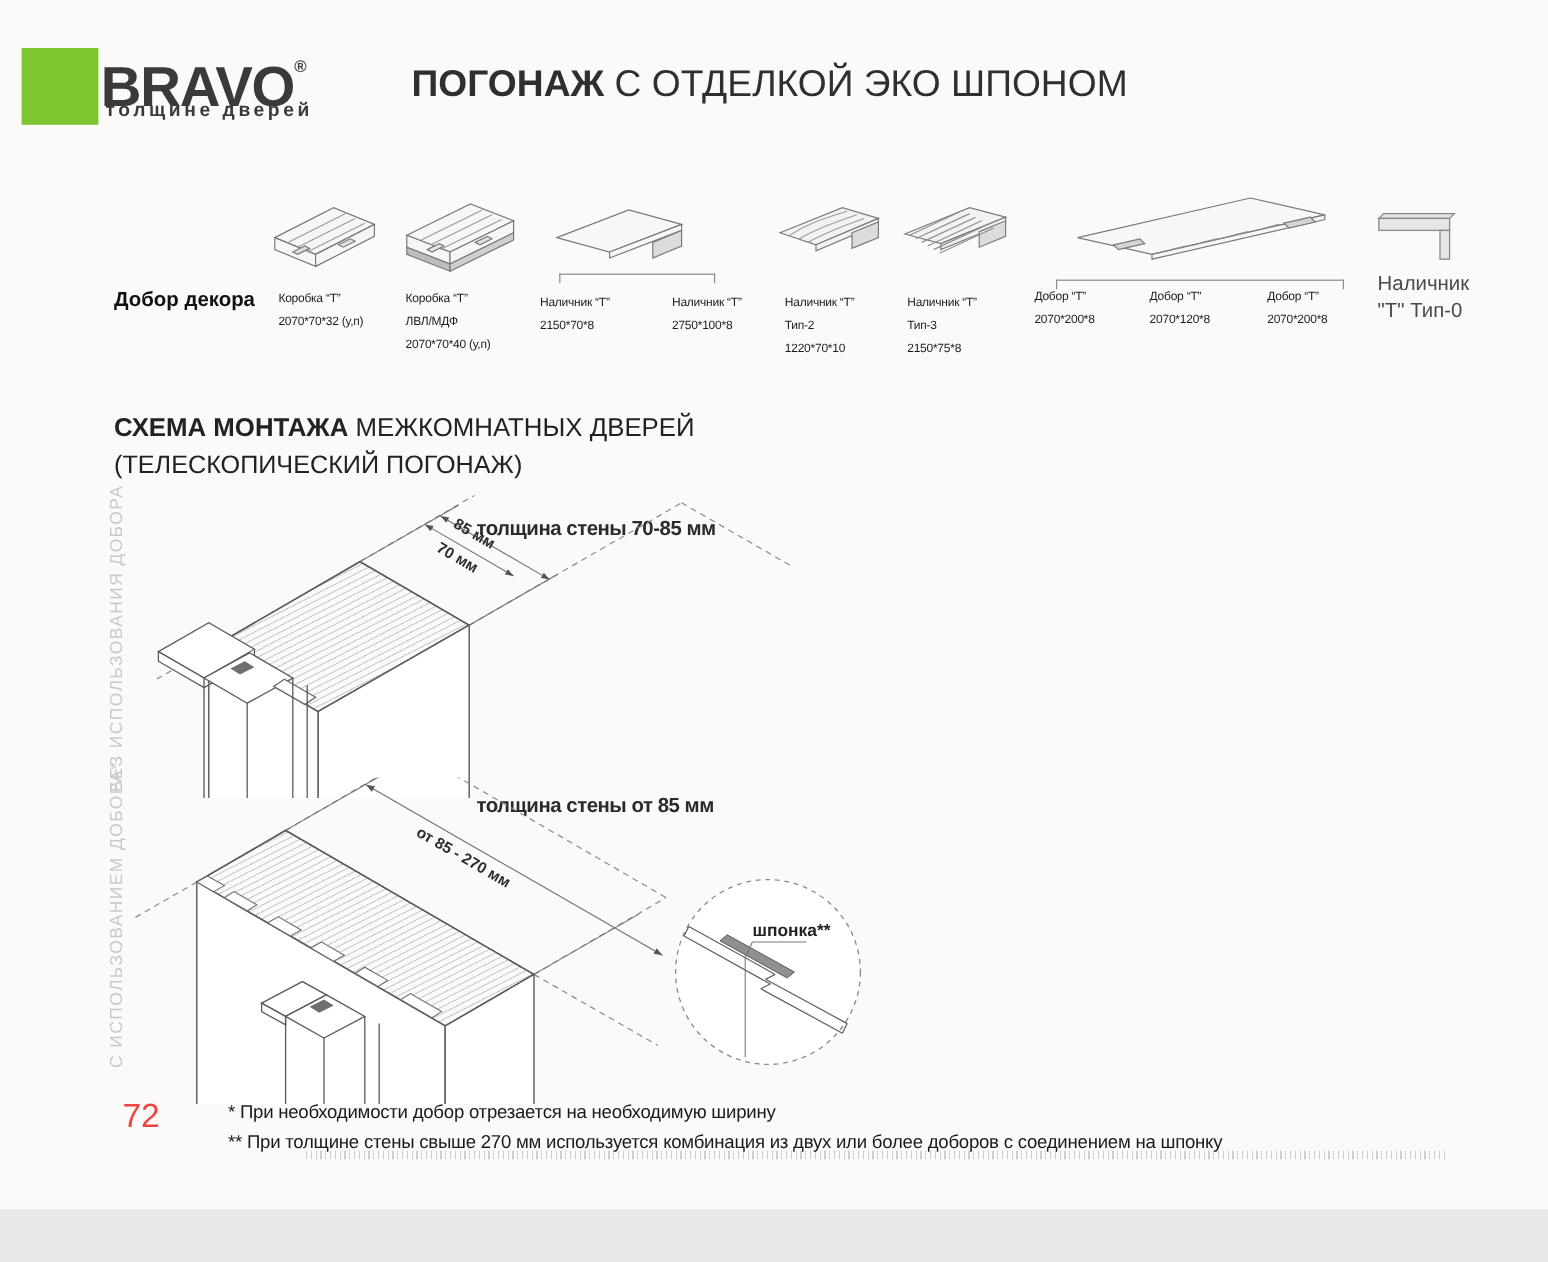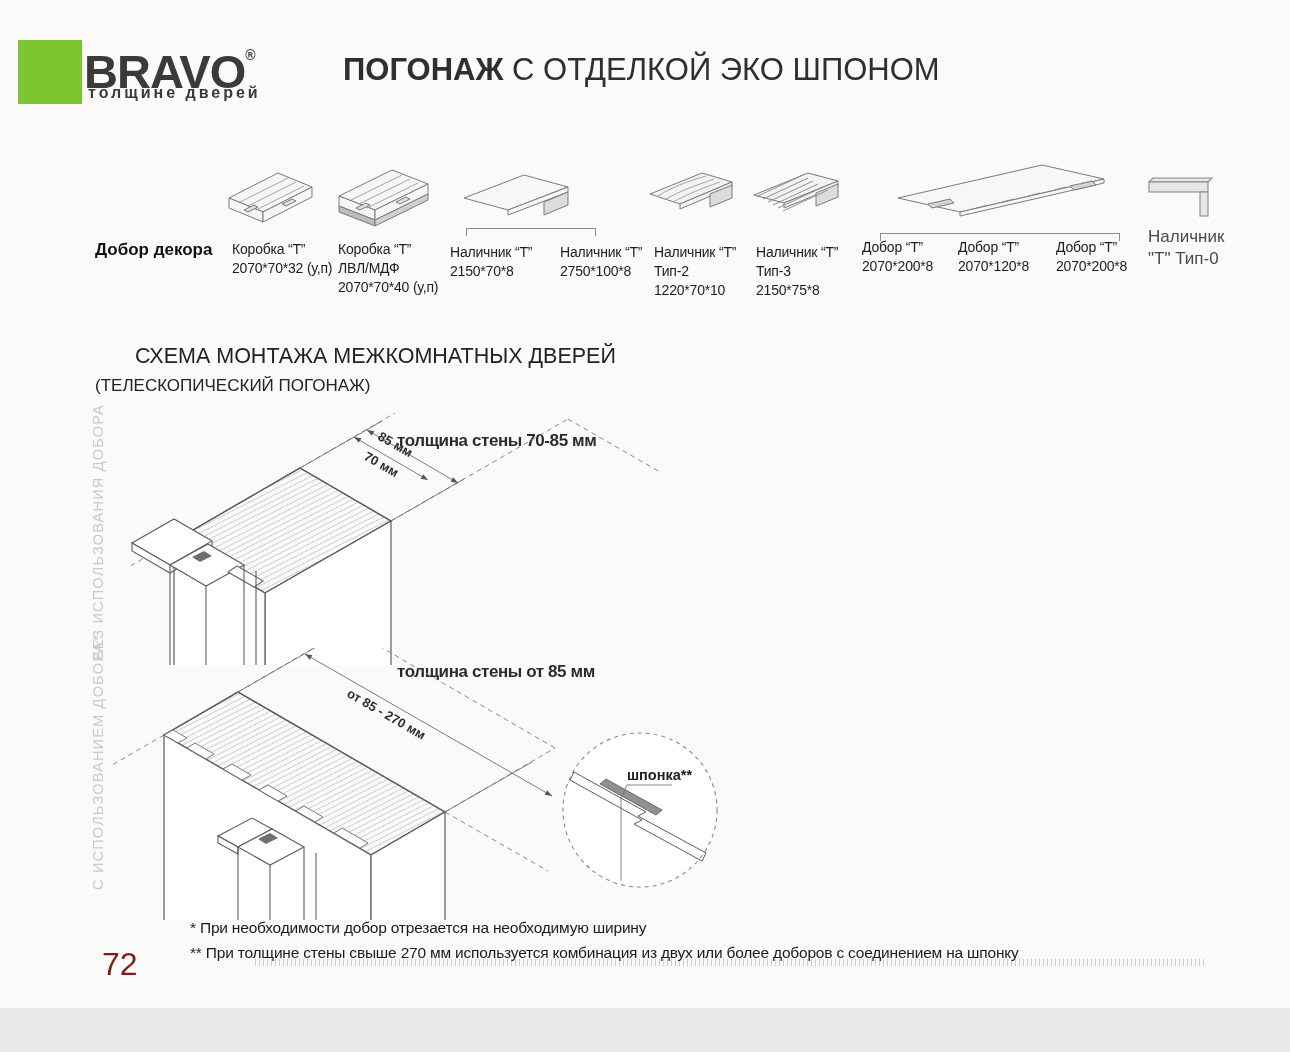--- a/index.html
+++ b/index.html
@@ -8,32 +8,32 @@
   .abs{position:absolute;}
   
   .logo-square{position:absolute;left:18px;top:40px;width:64px;height:64px;background:#7dc62f;}
   .brand{position:absolute;left:84px;top:30px;font-size:47px;font-weight:bold;color:#3a3a39;letter-spacing:-1px;line-height:50px;}
   .brand sup{font-size:14px;vertical-align:28px;}
   .brand-sub{position:absolute;left:88px;top:84px;font-size:16px;font-weight:bold;color:#3a3a39;letter-spacing:3px;}
   .page-title{position:absolute;left:303px;top:52px;font-size:31px;color:#2f2f2f;white-space:nowrap;margin-left:40px;}
   .page-title b{font-weight:bold;}
   
   .row-label{position:absolute;left:95px;top:240px;font-size:17px;font-weight:bold;color:#111;}
-  .plabel{position:absolute;font-size:14px;line-height:19px;color:#1d1d1d;letter-spacing:-0.2px;white-space:nowrap;}
+  .plabel{position:absolute;font-size:10px;line-height:19px;color:#1d1d1d;letter-spacing:-0.2px;white-space:nowrap;}
   .plabel span{display:block;}
   .plabel-big{font-size:17px;line-height:22px;color:#4a4a4a;letter-spacing:0;}
   .bracket{position:absolute;height:7px;border-top:1.2px solid #8a8a8a;border-left:1.2px solid #8a8a8a;border-right:1.2px solid #8a8a8a;}
   
   .section-title{position:absolute;left:95px;top:344px;font-size:21.5px;color:#222;white-space:nowrap;}
-  .section-title b{font-weight:normal;margin-left:40px;}
-  .section-sub{position:absolute;left:95px;top:376px;font-size:17px;color:#222;}
+  .section-title b{font-weight:bold;}
+  .section-sub{position:absolute;left:95px;top:376px;font-size:21px;color:#222;}
   .vlabel{position:absolute;writing-mode:vertical-rl;transform:rotate(180deg);font-size:14.5px;
           color:#c9c9c9;letter-spacing:1.2px;white-space:nowrap;width:20px;}
   .wall-label{position:absolute;font-size:17px;font-weight:bold;color:#2b2b2b;letter-spacing:-0.4px;white-space:nowrap;}
-  .pagenum{position:absolute;left:102px;top:946px;font-size:32px;color:#7f1d1d;}
+  .pagenum{position:absolute;left:102px;top:914px;font-size:28px;color:#ef4444;}
   .note{position:absolute;left:190px;font-size:15.5px;color:#1a1a1a;letter-spacing:-0.2px;white-space:nowrap;}
   .scanline{position:absolute;left:255px;top:959px;width:950px;height:7px;opacity:.18;
     background:repeating-linear-gradient(90deg,#000 0 1px,transparent 1px 4px);}
   svg text{font-family:"Liberation Sans","DejaVu Sans",sans-serif;}
 </style>
 </head>
 <body>
 
 <div id="page">
 

